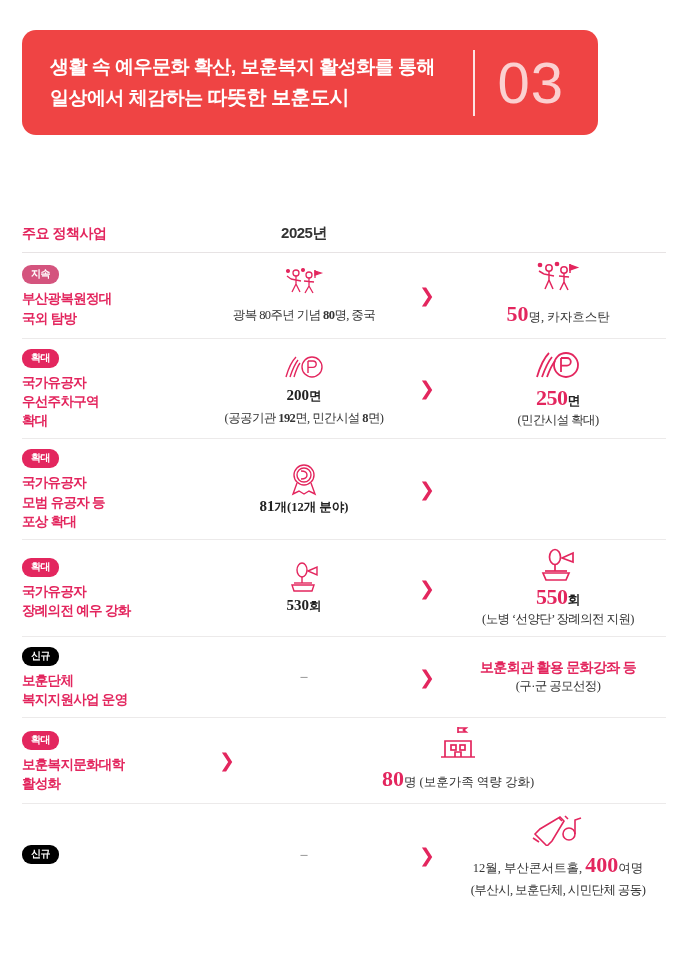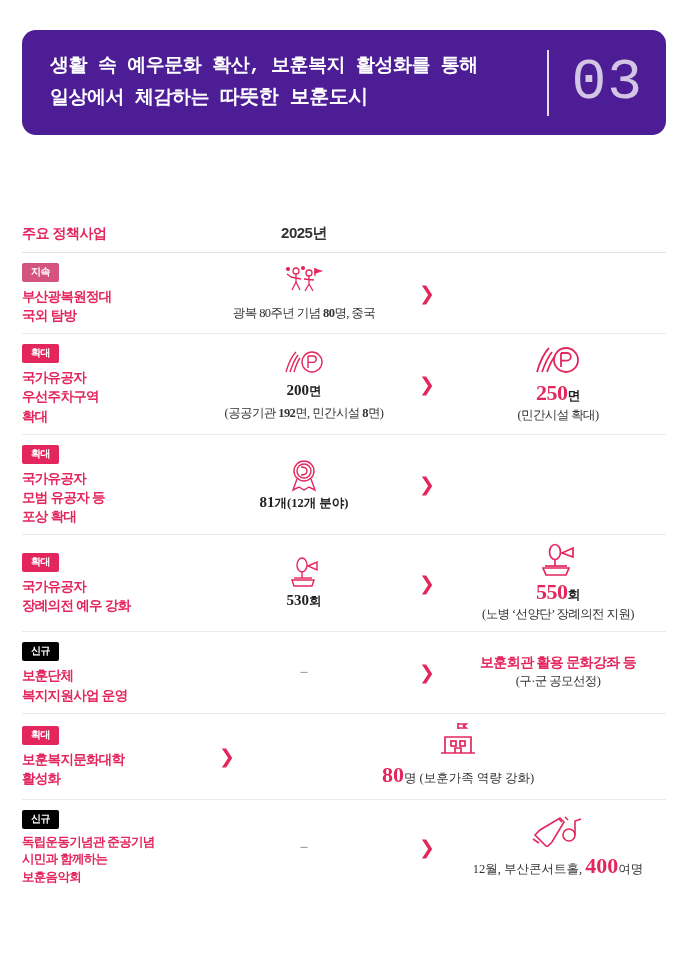--- a/index.html
+++ b/index.html
@@ -13,27 +13,26 @@
     position: relative;
     width: 688px; height: 967px;
     background: #ffffff;
     overflow: hidden;
   }
 
   
   .banner {
     position: absolute;
     left: 22px; top: 30px;
-    width: 644px; height: 105px;
-    background: #4c1d95;
+    width: 576px; height: 105px;
+    background: #ef4444;
     border-radius: 14px;
     display: flex;
     align-items: center;
     color: #ffffff;
-    font-family: Liberation Mono, monospace;
   }
   .banner-text {
     padding-left: 28px;
     flex: 1;
   }
   .banner-line {
     font-size: 19px;
     font-weight: bold;
     letter-spacing: -0.5px;
     line-height: 1.55;
@@ -44,21 +43,21 @@
     width: 2px;
     height: 66px;
     background: rgba(255,255,255,0.85);
     margin-right: 22px;
   }
   .banner-num {
     font-size: 58px;
     font-weight: 300;
     color: rgba(255,255,255,0.75);
     letter-spacing: 1px;
-    padding-right: 23px;
+    padding-right: 34px;
     line-height: 1;
   }
 
   
   .table {
     position: absolute;
     left: 22px; top: 180px;
     width: 644px;
   }
   .col-head {
@@ -102,21 +101,21 @@
     padding: 8px 0;
   }
   .cell.center { align-items: center; text-align: center; font-family: Liberation Serif, serif; }
 
   .badge {
     display: inline-block;
     background: #e3265e;
     color: #fff;
     font-size: 10px;
     font-weight: bold;
-    border-radius: 2px;
+    border-radius: 9px;
     padding: 2px 9px 3px;
     margin-bottom: 5px;
     letter-spacing: -0.5px;
   }
   .badge.sok { background: #d4547e; }
   .badge.sin { background: #000000; }
   .badge.hwa { background: #e3265e; }
 
   .policy-name {
     font-size: 13.5px;
@@ -214,20 +213,37 @@
             <path d="M33 4 l6 2 -6 2 z" fill="#e3265e"></path>
                 <path d="M33 3 v8"></path>
             <circle cx="6" cy="4" r="1.4" fill="#e3265e"></circle>
                 <circle cx="21" cy="3" r="1.4" fill="#e3265e"></circle>
           </g>
             </svg>
         </div>
         <div class="y25-text"><span>광복 80주년 기념 </span><b>80</b><span>명, 중국</span></div>
       </div>
       <div class="c4 arrow">❯</div>
+      <div class="cell c5 center">
+        <div class="icon-wrap">
+          <svg width="50" height="34" viewBox="0 0 50 34">
+              <g stroke="#e3265e" stroke-width="1.5" fill="none">
+            <circle cx="16" cy="7" r="3.2"></circle>
+                <path d="M16 10 v9 M16 19 l-4 9 M16 19 l4 9 M11 13 l10 2 M11 13 l-5 -3"></path>
+            <circle cx="31" cy="9" r="3.2"></circle>
+                <path d="M31 12 v9 M31 21 l-4 8 M31 21 l4 8 M26 15 l10 1"></path>
+            <path d="M37 4 l7 2.5 -7 2.5 z" fill="#e3265e"></path>
+                <path d="M37 3 v9"></path>
+            <circle cx="7" cy="4" r="1.6" fill="#e3265e"></circle>
+                <circle cx="24" cy="3" r="1.6" fill="#e3265e"></circle>
+          </g>
+            </svg>
+        </div>
+        <div class="mix"><span class="n">50</span><span class="s">명, 카자흐스탄</span></div>
+      </div>
     </div>
 
     <div class="row">
       <div class="cell c1">
         <div><span class="badge hwa">확대</span></div>
         <div class="policy-name">국가유공자<br>우선주차구역<br>확대</div>
       </div>
       <div class="c2"></div>
       <div class="cell c3 center">
         <div class="icon-wrap">
@@ -354,37 +370,37 @@
           </g>
             </svg>
         </div>
         <div class="mix"><span class="n">80</span><span class="s">명 (보훈가족 역량 강화)</span></div>
       </div>
     </div>
 
     <div class="row">
       <div class="cell c1">
         <div><span class="badge sin">신규</span></div>
-        <div class="policy-name sm">독립운동기념관 준공기념<br>시민과 함께하는<br>보훈음악회</div>
       </div>
       <div class="c2"></div>
       <div class="cell c3 center">
         <div class="dash">－</div>
       </div>
       <div class="c4 arrow">❯</div>
       <div class="cell c5 center">
         <div class="icon-wrap">
           <svg width="58" height="34" viewBox="0 0 58 34">
               <g stroke="#e3265e" stroke-width="1.6" fill="none">
             <path d="M6 22 l5 -5 20 -12 4 4 -12 20 -5 5 z"></path>
             <path d="M4 26 l6 4"></path>
             <circle cx="40" cy="22" r="6"></circle>
                 <path d="M46 22 v-14 l6 -2"></path>
             <path d="M30 6 l3 3 M36 4 l3 3"></path>
           </g>
             </svg>
         </div>
         <div class="mix"><span class="s">12월, 부산콘서트홀, </span><span class="n">400</span><span class="s">여명</span></div>
+        <div class="y26-sub">(부산시, 보훈단체, 시민단체 공동)</div>
       </div>
     </div>
 
   </div>
 </div>
 
 </body></html>

